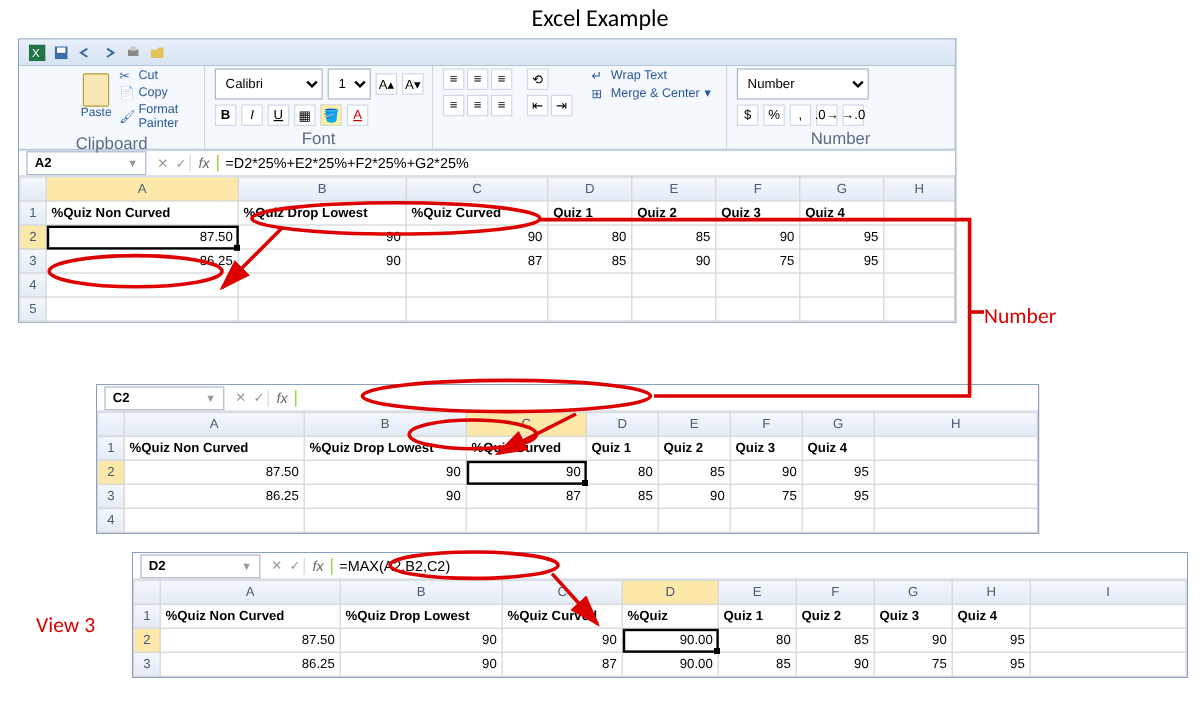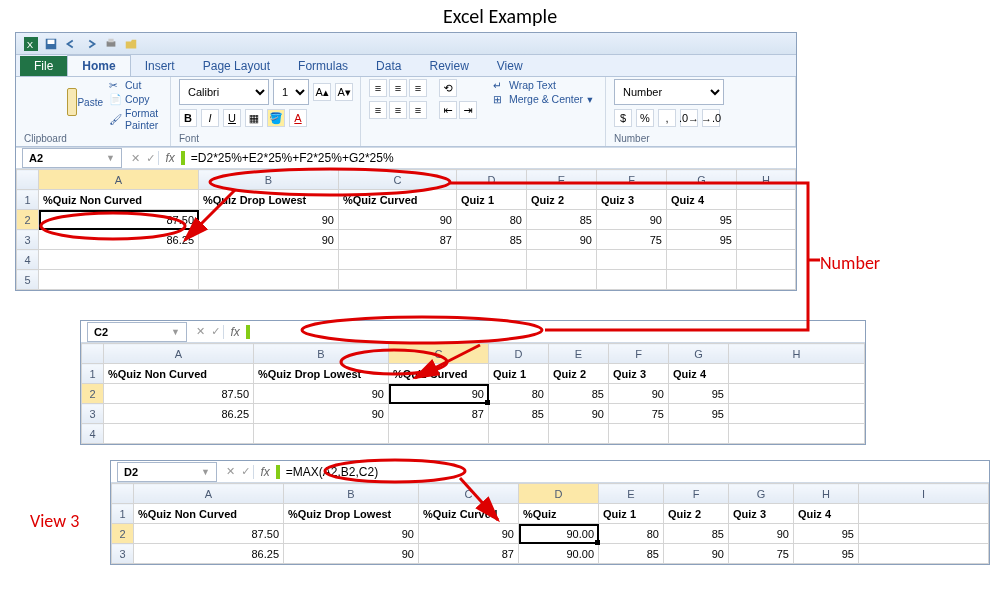--- a/index.html
+++ b/index.html
@@ -79,28 +79,29 @@
   }
   .group {
     border-right: 1px solid #d0dae6;
     padding: 2px 8px 0 8px;
     display: flex;
     flex-direction: column;
     justify-content: space-between;
     position: relative;
   }
   .group-label {
-    font-size: 10px;
+    text-align: center;
+    font-size: 14px;
     color: #5a6b84;
     padding: 2px 0;
   }
   .group-body { flex: 1; display: flex; gap: 6px; align-items: flex-start; }
   .paste-big {
     width: 36px; height: 46px;
-    display: flex; flex-direction: row;
+    display: flex; flex-direction: column;
     align-items: center; justify-content: center;
     font-size: 10px; color: #2b579a; margin-left: 43px;
   }
   .paste-big .clip-icon {
     width: 22px; height: 28px;
     background: #f8e9b4;
     border: 1px solid #b69b3a;
     border-radius: 2px;
   }
   .stack { display: flex; flex-direction: column; gap: 2px; font-size: 10.5px; color: #2b579a; }
@@ -145,21 +146,21 @@
     align-items: center;
     justify-content: space-between;
     font-weight: 600;
   }
   .namebox .dd { color: #999; font-size: 9px; }
   .fx {
     font-style: italic;
     color: #6a6a6a;
     padding: 0 6px;
     border-left: 1px solid #d0dae6;
-    border-right: 4px solid #84cc16;
+    border-right: 1px solid #84cc16;
     font-size: 12px;
   }
   .formula-text {
     flex: 1;
     padding: 0 6px;
     font-size: 12px;
   }
   .grid {
     border-collapse: collapse;
     width: 100%;
@@ -270,30 +271,20 @@
           <rect x="5" y="2" width="6" height="4" fill="#ccc"></rect>
         </svg>
     </span>
     <span class="icon">
       <svg viewBox="0 0 16 16">
           <path d="M2 5 L8 5 L9 3 L14 3 L14 13 L2 13 Z" fill="#e2c35a"></path>
         </svg>
     </span>
   </div>
 
-  <div class="tabs">
-    <div class="file-tab">File</div>
-    <div class="tab active">Home</div>
-    <div class="tab">Insert</div>
-    <div class="tab">Page Layout</div>
-    <div class="tab">Formulas</div>
-    <div class="tab">Data</div>
-    <div class="tab">Review</div>
-    <div class="tab">View</div>
-  </div>
 
   <div class="ribbon">
 
     <div class="group" style="width:155px;">
       <div class="group-body">
         <div class="paste-big">
           <div class="clip-icon"></div>
           <span>Paste</span>
         </div>
         <div class="stack">

